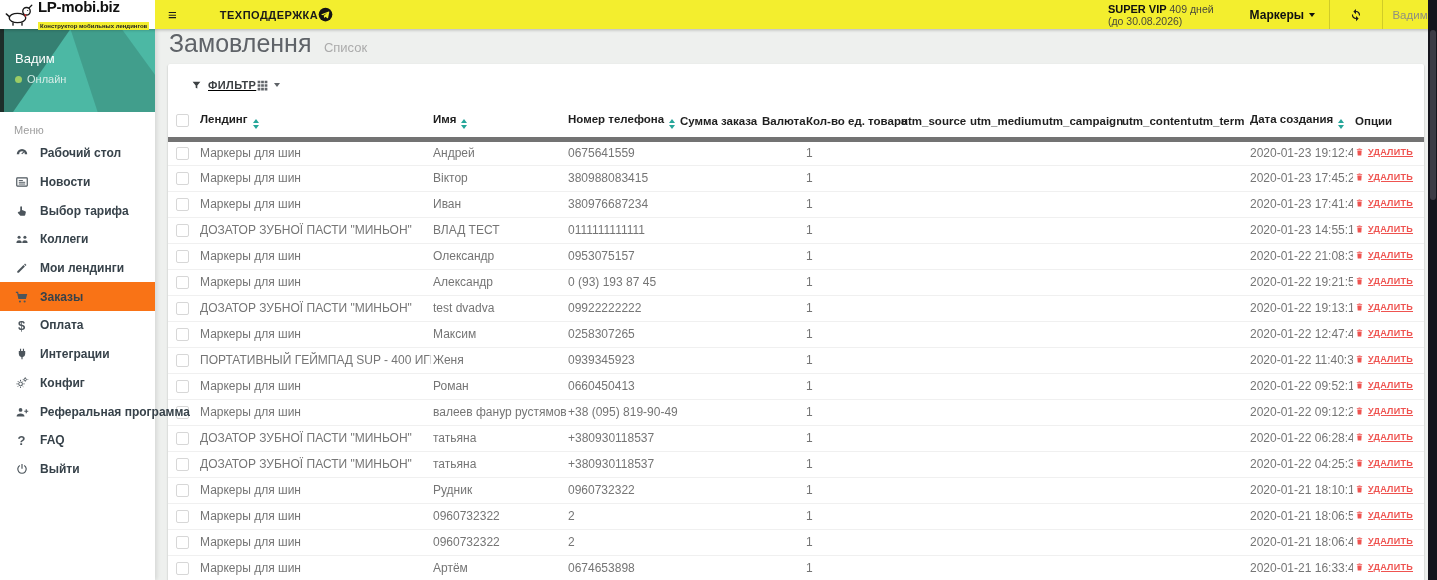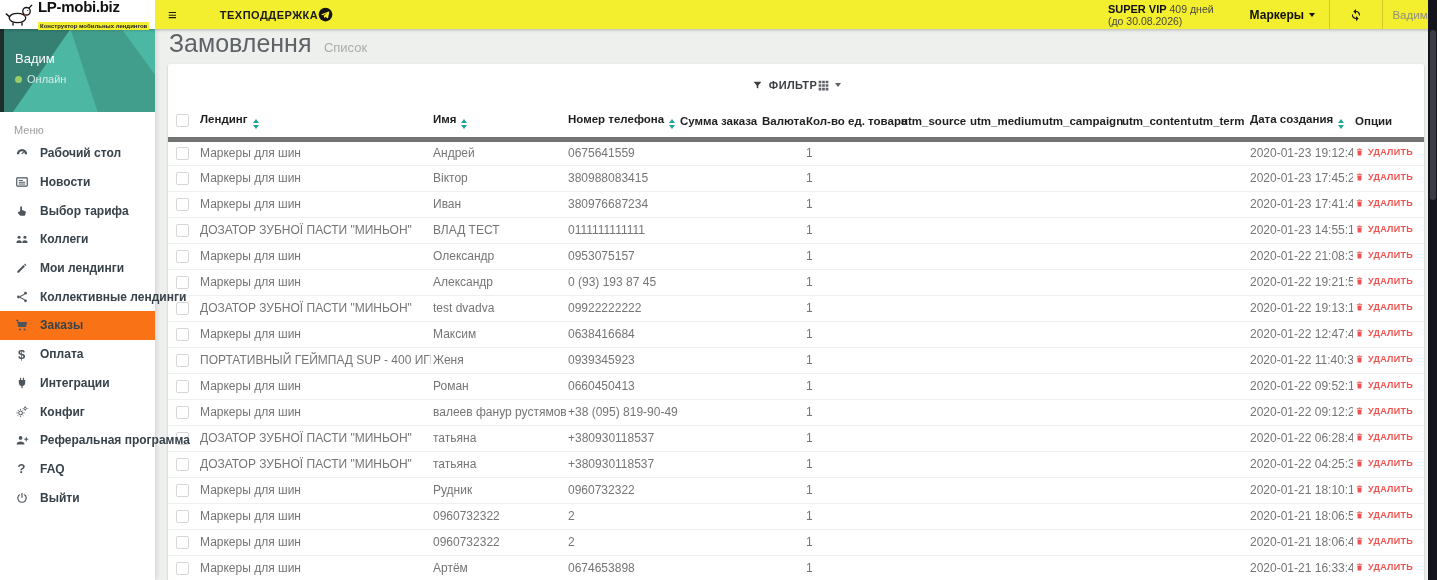--- a/index.html
+++ b/index.html
@@ -45,38 +45,38 @@
   .mi-ic { width:15px; height:15px; display:flex; align-items:center; justify-content:center; color:#4c555c; flex:none; }
   .mi-ic svg { width:14px; height:14px; }
   .txt-ic { font-weight:bold; font-size:13px; display:inline-block; width:14px; text-align:center; }
 
   
   .main { position:absolute; top:20px; left:155px; width:1273px; height:551px; }
   .page-head { padding:9px 14px 6px 14px; }
   .page-title { font-size:25px; font-weight:normal; color:#5f6368; display:inline; }
   .page-subtitle { font-size:13px; color:#ababab; margin-left:8px; }
   .card { margin:0 4px 0 13px; background:#fff; border-radius:2px; box-shadow:0 1px 2px rgba(0,0,0,.28); height:520px; overflow:hidden; }
-  .card-toolbar { height:42px; display:flex; align-items:center; justify-content:center; padding:0 16px 0 17px; }
+  .card-toolbar { height:42px; display:flex; align-items:center; justify-content:flex-start; padding:0 16px 0 23px;text-decoration:underline; }
   .filter-btn { display:flex; align-items:center; gap:6px; font-size:11px; font-weight:bold; letter-spacing:.4px; color:#3c4043; cursor:pointer; }
   .filter-btn svg { width:11px; height:11px; color:#3c4043; }
   .grid-btn { display:flex; align-items:center; gap:5px; cursor:pointer; color:#5f6368; }
   .grid-btn svg { width:13px; height:13px; }
   .grid-btn .caret-dn { border-top-color:#5f6368; }
 
   
   table.orders { width:100%; border-collapse:collapse; table-layout:fixed; }
   .orders th { font-size:11.5px; font-weight:bold; color:#1f1f1f; text-align:left; padding:7px 2px 8px; border-bottom:5px solid #737373; white-space:nowrap; }
   .orders td { font-size:12px; color:#757575; height:26px; padding:0 2px; border-bottom:1px solid #f0f0f0; white-space:nowrap; overflow:hidden; }
   .cb-cell { padding-left:8px !important; }
   .cb { display:inline-block; width:13px; height:13px; border:1px solid #d7d7d7; border-radius:2px; background:#fff; vertical-align:middle; cursor:pointer; }
   .sort { display:inline-flex; flex-direction:column; gap:1.5px; margin-left:5px; vertical-align:0px; }
   .sort i { display:block; width:0; height:0; border-left:3.5px solid transparent; border-right:3.5px solid transparent; }
   .sort .up { border-bottom:4px solid #26a69a; }
   .sort .dn { border-top:4px solid #26a69a; }
-  .del-btn { display:inline-flex; align-items:flex-start; gap:4px; color:#ef5350; font-size:9px; font-weight:bold; letter-spacing:.3px; cursor:pointer; }
+  .del-btn { display:inline-flex; align-items:flex-start; gap:4px; color:#ef5350; font-size:9px; font-weight:bold; letter-spacing:.3px; cursor:pointer;text-decoration:underline; }
   .del-btn svg { width:9px; height:10px; }
 </style>
 </head>
 <body>
 
 <div class="topbar">
   <div class="brand">
     <span class="brand-logo">
       <svg viewBox="0 0 40 30" fill="none" stroke="#1a1a1a" stroke-width="1.8" stroke-linecap="round">
         <ellipse cx="18" cy="19" rx="11" ry="6.2"></ellipse>
@@ -171,31 +171,20 @@
         <span class="mi-label">Коллеги</span>
       </div>
       <div class="menu-item">
         <span class="mi-ic">
           <svg viewBox="0 0 24 24" fill="currentColor">
             <path d="M4 17.6V20h2.4L17 9.4 14.6 7z"></path>
             <path d="M15.6 5.9l2.5 2.5 1.5-1.5-2.5-2.5z"></path>
           </svg>
         </span>
         <span class="mi-label">Мои лендинги</span>
-      </div>
-      <div class="menu-item">
-        <span class="mi-ic">
-          <svg viewBox="0 0 24 24" fill="currentColor">
-            <circle cx="18" cy="5.5" r="2.4"></circle>
-            <circle cx="6" cy="12" r="2.4"></circle>
-            <circle cx="18" cy="18.5" r="2.4"></circle>
-            <path d="M7.8 10.9l8.4-4.6.9 1.6-8.4 4.6zM7.8 13.1l8.4 4.6.9-1.6-8.4-4.6z"></path>
-          </svg>
-        </span>
-        <span class="mi-label">Коллективные лендинги</span>
       </div>
       <div class="menu-item active">
         <span class="mi-ic">
           <svg viewBox="0 0 24 24" fill="currentColor">
             <circle cx="8.5" cy="19.7" r="1.8"></circle>
             <circle cx="16.5" cy="19.7" r="1.8"></circle>
             <path d="M5.8 15.5L3.6 5H1.5V3h3.8l.9 4H21l-2.3 8.5z"></path>
           </svg>
         </span>
         <span class="mi-label">Заказы</span>
@@ -469,21 +458,21 @@
                 <svg viewBox="0 0 24 24" fill="currentColor">
                   <path d="M6.2 8h11.6l-1 13.2H7.2zM15 3.8l-.8-1.3H9.8L9 3.8H4.8v1.9h14.4V3.8z"></path>
                 </svg>
                 <span>УДАЛИТЬ</span>
               </span></td>
           </tr>
           <tr>
             <td class="cb-cell"><span class="cb"></span></td>
             <td>Маркеры для шин</td>
             <td>Максим</td>
-            <td>0638416684</td>
+            <td>0258307265</td>
             <td></td>
             <td></td>
             <td>1</td>
             <td></td>
             <td></td>
             <td></td>
             <td></td>
             <td></td>
             <td>2020-01-22 12:47:43</td>
             <td><span class="del-btn">

